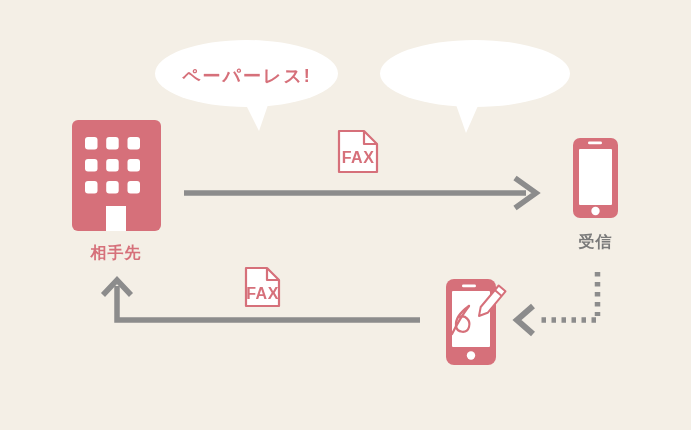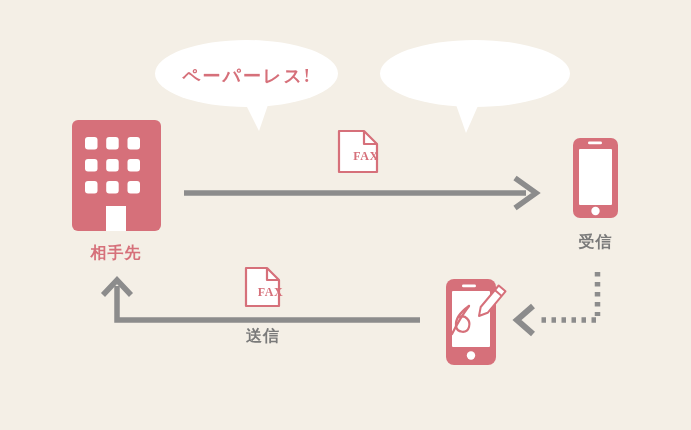--- a/index.html
+++ b/index.html
@@ -3,29 +3,29 @@
 <meta charset="utf-8">
 <style>
   :root{
     --bg:#f4efe6; --accent:#d6707a; --arrow:#8c8c8c; --label:#7a7a7a;
   }
   html,body{margin:0;padding:0;}
   body{background:#fff;}
   .stage{
     position:relative;width:691px;height:430px;overflow:hidden;
     background:var(--bg);
-    font-family:Liberation Serif, serif;
+    font-family:Liberation Sans, sans-serif;
   }
   .stage svg{position:absolute;left:0;top:0;}
   .txt{position:absolute;white-space:nowrap;}
   .center{text-align:center;}
   .accent-text{color:var(--accent);}
   .gray-text{color:var(--label);}
   .bubble-text{font-size:18px;font-weight:bold;letter-spacing:2px;}
-  .fax-text{font-size:12px;font-weight:bold;letter-spacing:0.5px;padding-left:8px;}
+  .fax-text{font-size:16px;font-weight:bold;letter-spacing:0.5px;}
   .node-label{font-size:16px;font-weight:bold;letter-spacing:1px;}
   
   .f-white{fill:#ffffff;}
   .f-accent{fill:var(--accent);}
   .s-accent{stroke:var(--accent);}
   .s-gray{stroke:var(--arrow);}
   .no-fill{fill:none;}
 </style>
 </head>
 <body>
@@ -112,16 +112,15 @@
 
 
   <div class="txt center fax-text accent-text" style="left:340px;top:149px;width:36px;">FAX</div>
 
   <div class="txt center fax-text accent-text" style="left:245px;top:285px;width:35px;">FAX</div>
 
   <div class="txt center node-label gray-text" style="left:565px;top:232px;width:61px;">受信</div>
 
   <div class="txt center node-label accent-text" style="left:76px;top:243px;width:80px;">相手先</div>
 
-  <div class="txt center node-label gray-text" style="left:233px;top:326px;width:60px;">送信</div>
 
 
 </div>
 
 </body></html>

